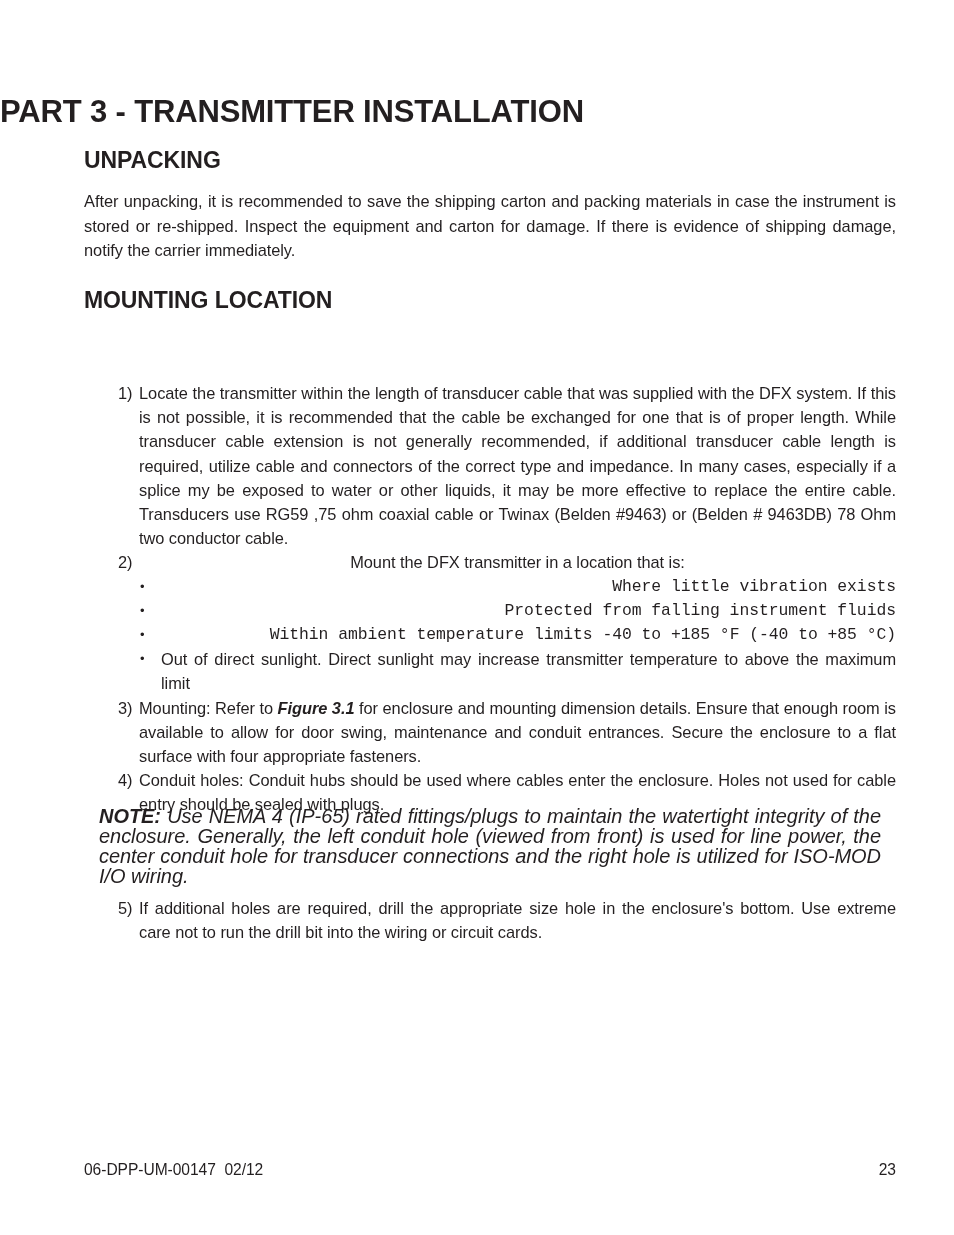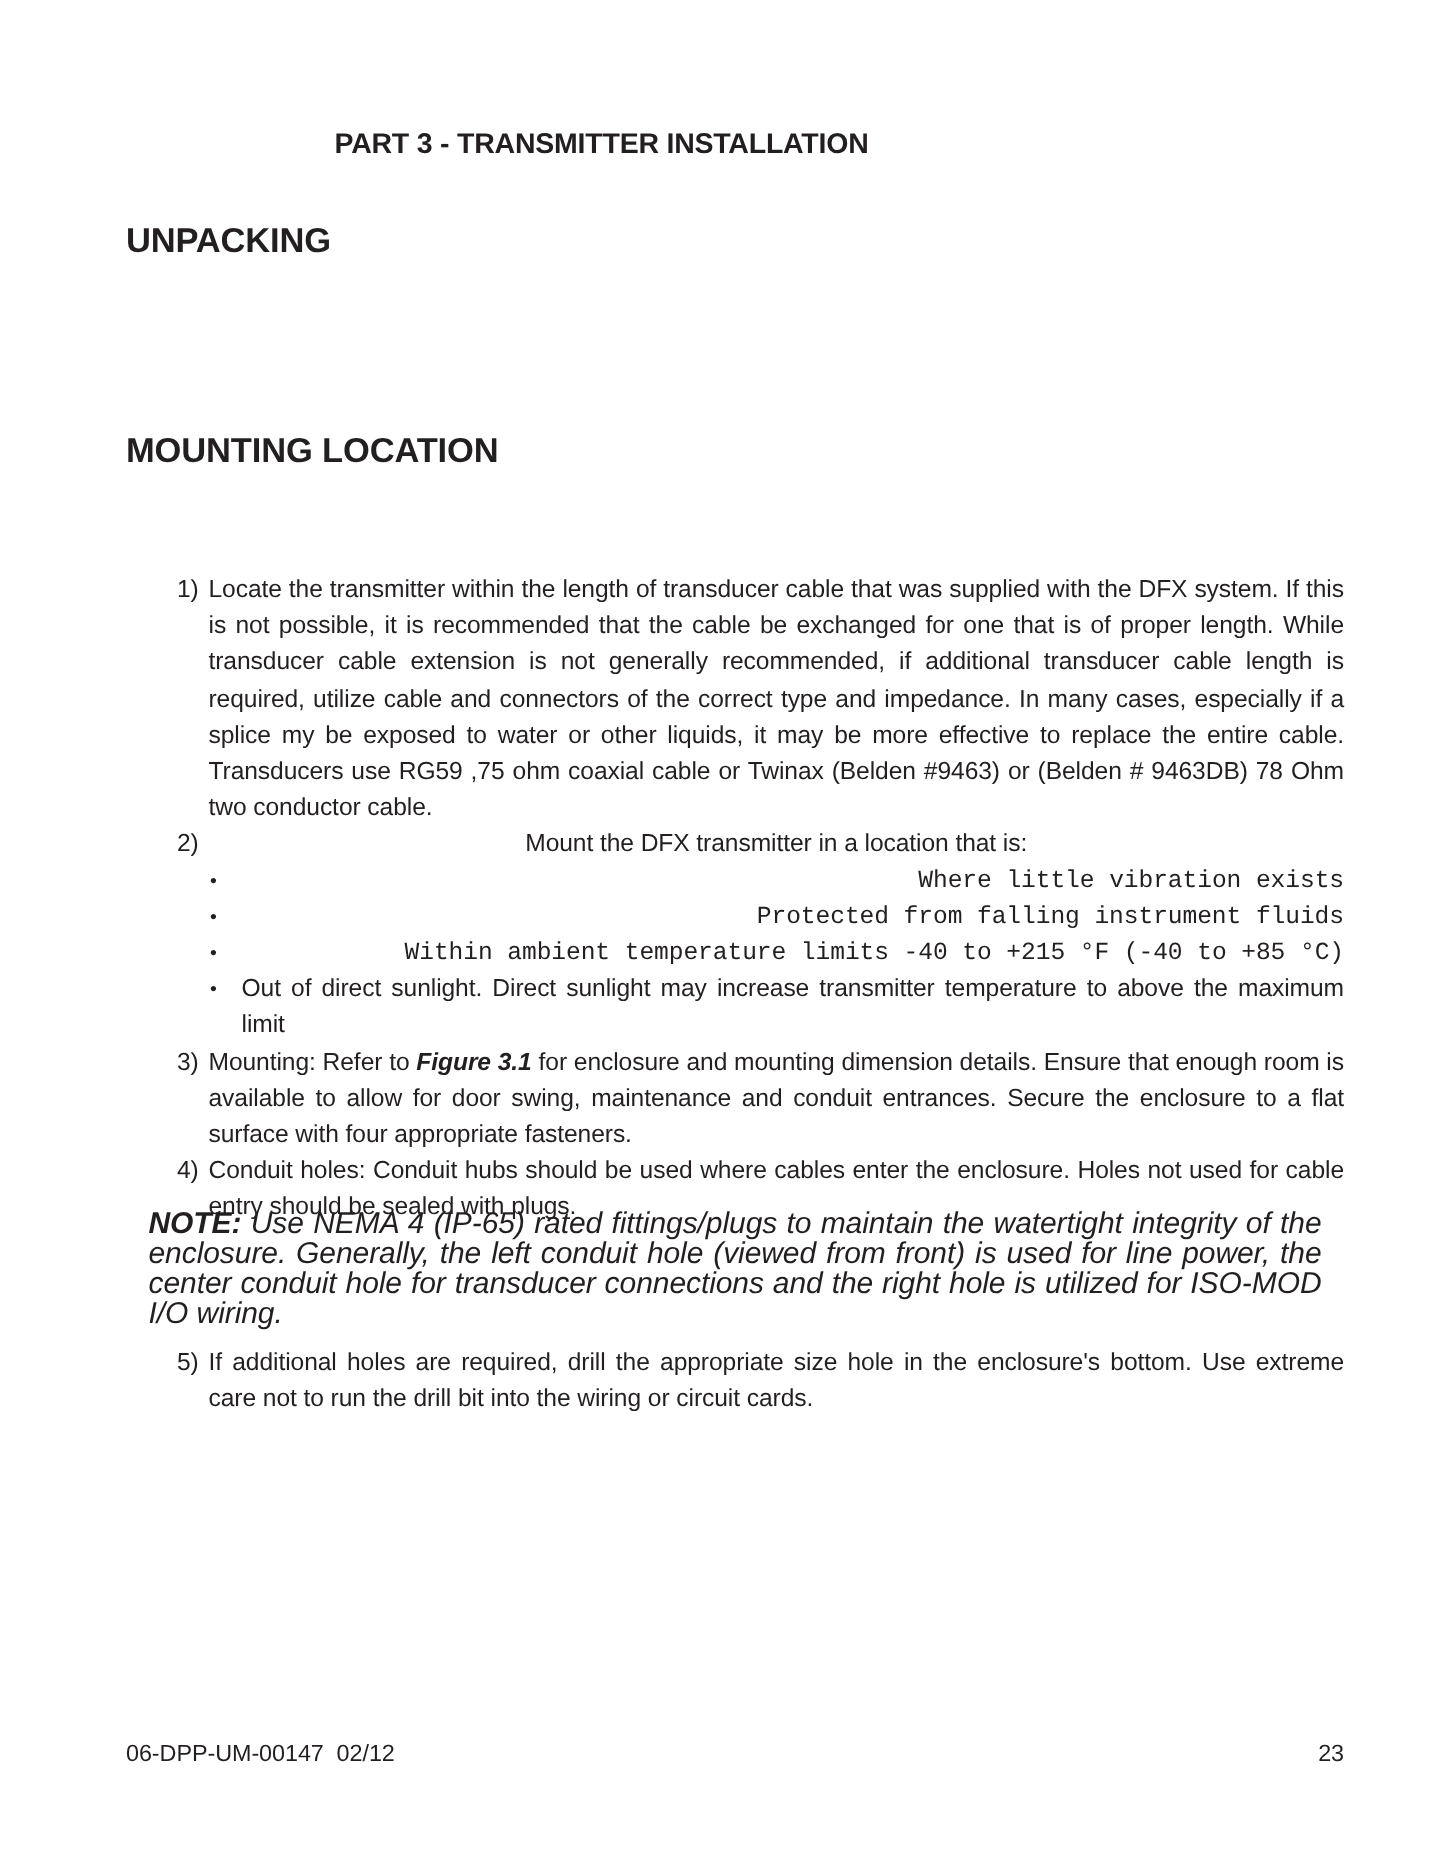--- a/index.html
+++ b/index.html
@@ -23,22 +23,22 @@
     height: 1235px;
     box-sizing: border-box;
   }
 
   
   .doc-title {
     position: absolute;
     left: 0;
     top: 74px;
     width: 802px;
-    text-align: center;
-    font-size: 19px;
+    text-align: left;
+    font-size: 31px;
     font-weight: bold;
     letter-spacing: -0.15px;
     line-height: 1.1;
   }
 
   
   .section-heading {
     position: absolute;
     left: 84px;
     font-size: 23px;
@@ -159,20 +159,21 @@
 </style>
 </head>
 <body>
 
 <div class="page">
 
   <h1 class="doc-title">PART 3 - TRANSMITTER INSTALLATION</h1>
 
   <h2 class="section-heading" id="h-unpacking">UNPACKING</h2>
 
+  <p class="body-par" id="p-unpacking">After unpacking, it is recommended to save the shipping carton and packing materials in case the instrument is stored or re-shipped. Inspect the equipment and carton for damage. If there is evidence of shipping damage, notify the carrier immediately.</p>
 
   <h2 class="section-heading" id="h-mounting">MOUNTING LOCATION</h2>
 
 
   <div class="num-list" id="list-main">
 
     <div class="num-item">
       <span class="num-marker">1)</span>
       <span class="num-text">Locate the transmitter within the length of transducer cable that was supplied with the DFX system. If this is not possible, it is recommended that the cable be exchanged for one that is of proper length. While transducer cable extension is not generally recommended, if additional transducer cable length is required, utilize cable and connectors of the correct type and impedance. In many cases, especially if a splice my be exposed to water or other liquids, it may be more effective to replace the entire cable. Transducers use RG59 ,75 ohm coaxial cable or Twinax (Belden #9463) or (Belden # 9463DB) 78 Ohm two conductor cable.</span>
     </div>
@@ -186,21 +187,21 @@
       <li class="bullet-item">
         <span class="bullet-dot">•</span>
         <span class="bullet-text nojust">Where little vibration exists</span>
       </li>
       <li class="bullet-item">
         <span class="bullet-dot">•</span>
         <span class="bullet-text nojust">Protected from falling instrument fluids</span>
       </li>
       <li class="bullet-item">
         <span class="bullet-dot">•</span>
-        <span class="bullet-text nojust">Within ambient temperature limits -40 to +215 °F (-40 to +85 °C)</span>
+        <span class="bullet-text nojust">Within ambient temperature limits -40 to +185 °F (-40 to +85 °C)</span>
       </li>
       <li class="bullet-item">
         <span class="bullet-dot">•</span>
         <span class="bullet-text">Out of direct sunlight. Direct sunlight may increase transmitter temperature to above the maximum limit</span>
       </li>
     </ul>
 
     <div class="num-item">
       <span class="num-marker">3)</span>
       <span class="num-text"><span>Mounting: Refer to </span><span class="bi">Figure 3.1</span><span> for enclosure and mounting dimension details. Ensure that enough room is available to allow for door swing, maintenance and conduit entrances. Secure the enclosure to a flat surface with four appropriate fasteners.</span></span>

